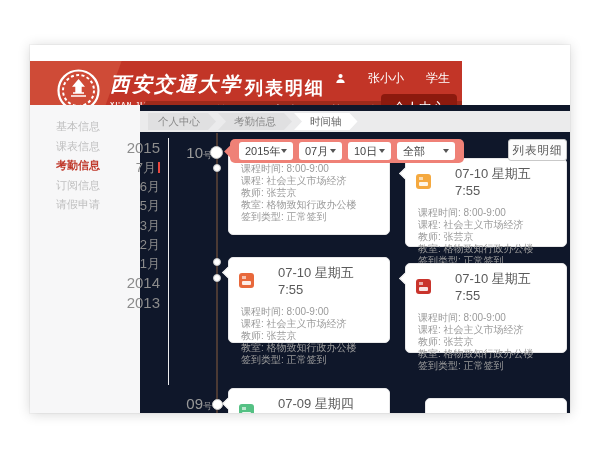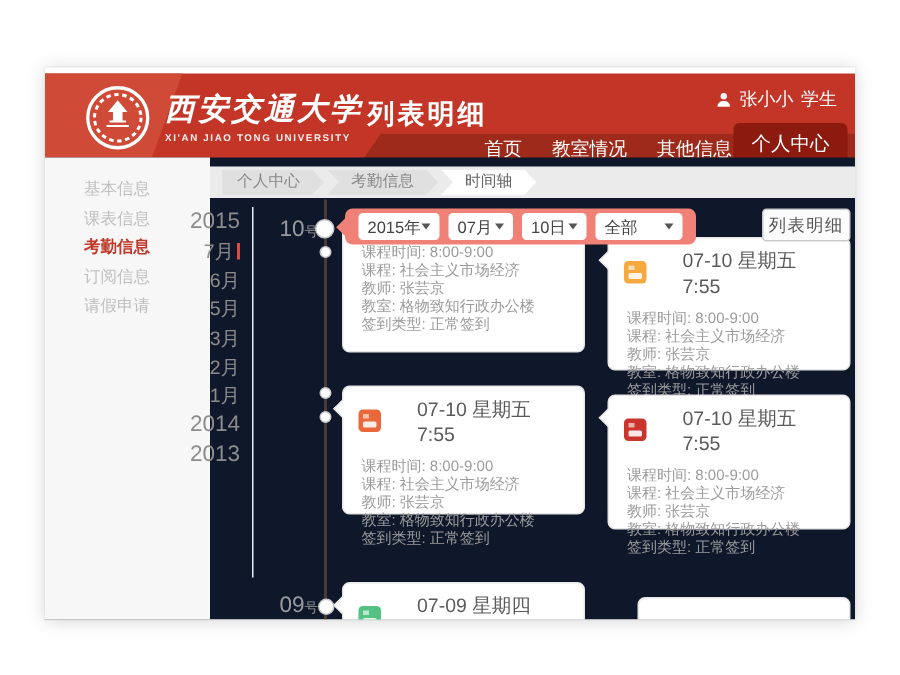--- a/index.html
+++ b/index.html
@@ -2,28 +2,28 @@
 <html><head>
 <meta charset="utf-8">
 <style>
   * { margin:0; padding:0; box-sizing:border-box; }
   html,body { width:600px; height:450px; background:#ffffff; font-family:"Liberation Sans",sans-serif; overflow:hidden; }
 
   .window { position:absolute; left:30px; top:45px; width:540px; height:368px; background:#fff;
             box-shadow:0 1px 12px rgba(0,0,0,.16), 0 0 0 1px rgba(0,0,0,.03); overflow:hidden; }
 
   
-  .hdr { position:absolute; left:0; top:4px; width:540px; height:60px; background:#c23527; overflow:hidden; }
+  .hdr { position:absolute; left:0; top:16px; width:432px; height:60px; background:#c23527; overflow:hidden; }
   .hdr-band { position:absolute; left:-28px; top:-8px; width:108px; height:80px; background:#cf4b37; transform:skewX(-20deg); }
   .logo { position:absolute; left:26px; top:7px; width:45px; height:45px; }
   .uni { position:absolute; left:80px; top:10px; }
   .uni-cn { font-family:"DejaVu Serif",serif; font-style:italic; font-weight:bold; font-size:20px; color:#fff; letter-spacing:2px; }
   .uni-en { font-size:6.5px; color:rgba(255,255,255,.92); letter-spacing:1.1px; margin-top:3px; font-weight:bold; }
   .app-title { position:absolute; left:215px; top:15px; font-size:18px; font-weight:bold; color:#fff; letter-spacing:2px; }
-  .user { position:absolute; right:12px; top:9px; display:flex; align-items:center; gap:5px; color:#fff; font-size:12px;text-align:right; }
+  .user { position:absolute; right:12px; top:9px; display:flex; align-items:center; gap:22px; color:#fff; font-size:12px;text-align:right; }
   .nav-strip { position:absolute; right:0; bottom:0; width:330px; height:20px; background:#9d2a1b;
                clip-path:polygon(14px 0,100% 0,100% 100%,0 100%);
                display:flex; align-items:center; gap:20px; padding-left:83px; color:#fff; font-size:12.5px; }
   .nav-item { cursor:pointer; white-space:nowrap; }
   .tab-active { position:absolute; right:5px; bottom:0; width:76px; height:27px; background:#8c1a0e;
                 border-radius:4px 4px 0 0; color:#fff; font-size:13px; display:flex; align-items:center; justify-content:center; }
 
   
   .content { position:absolute; left:0; top:60px; width:540px; height:308px; background:#0f172a; }
   .sidebar { position:absolute; left:0; top:0; width:110px; height:308px; background:#f7f7f8; padding-top:12px; }

